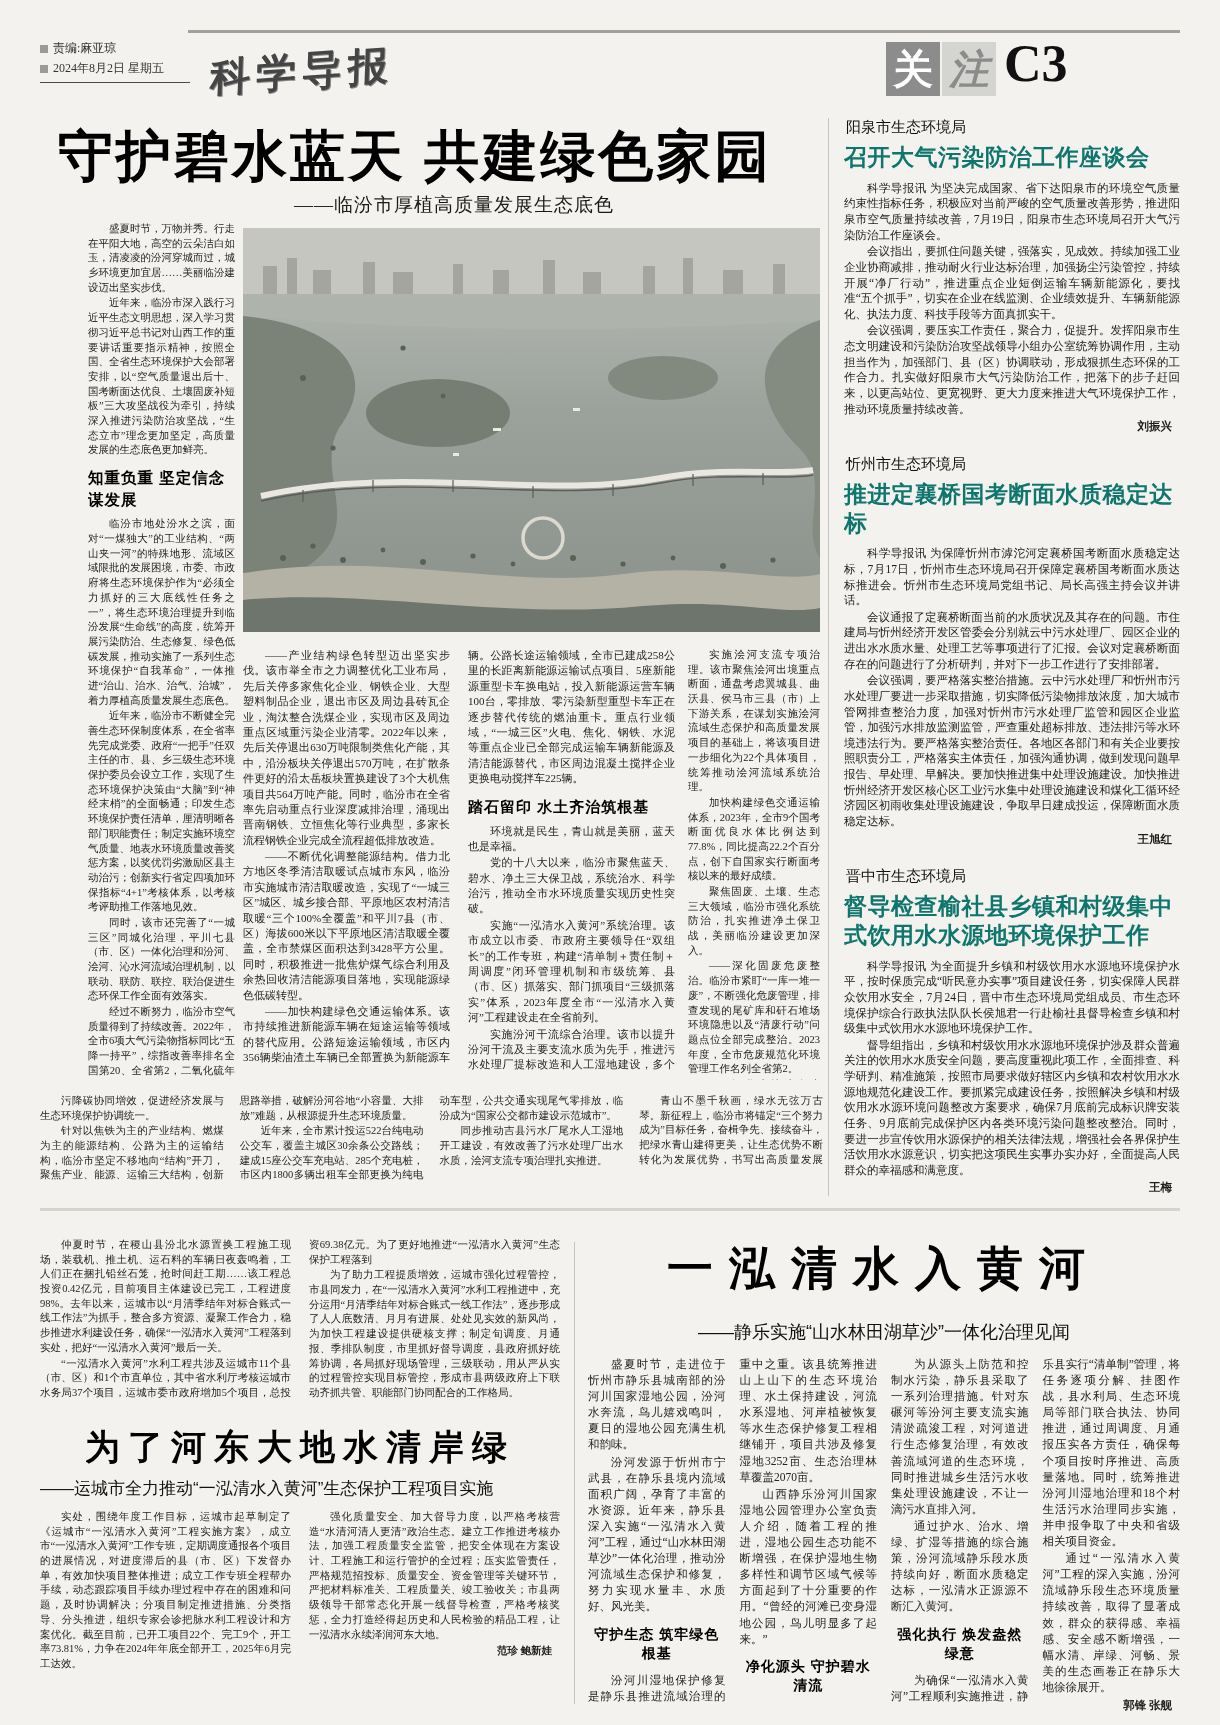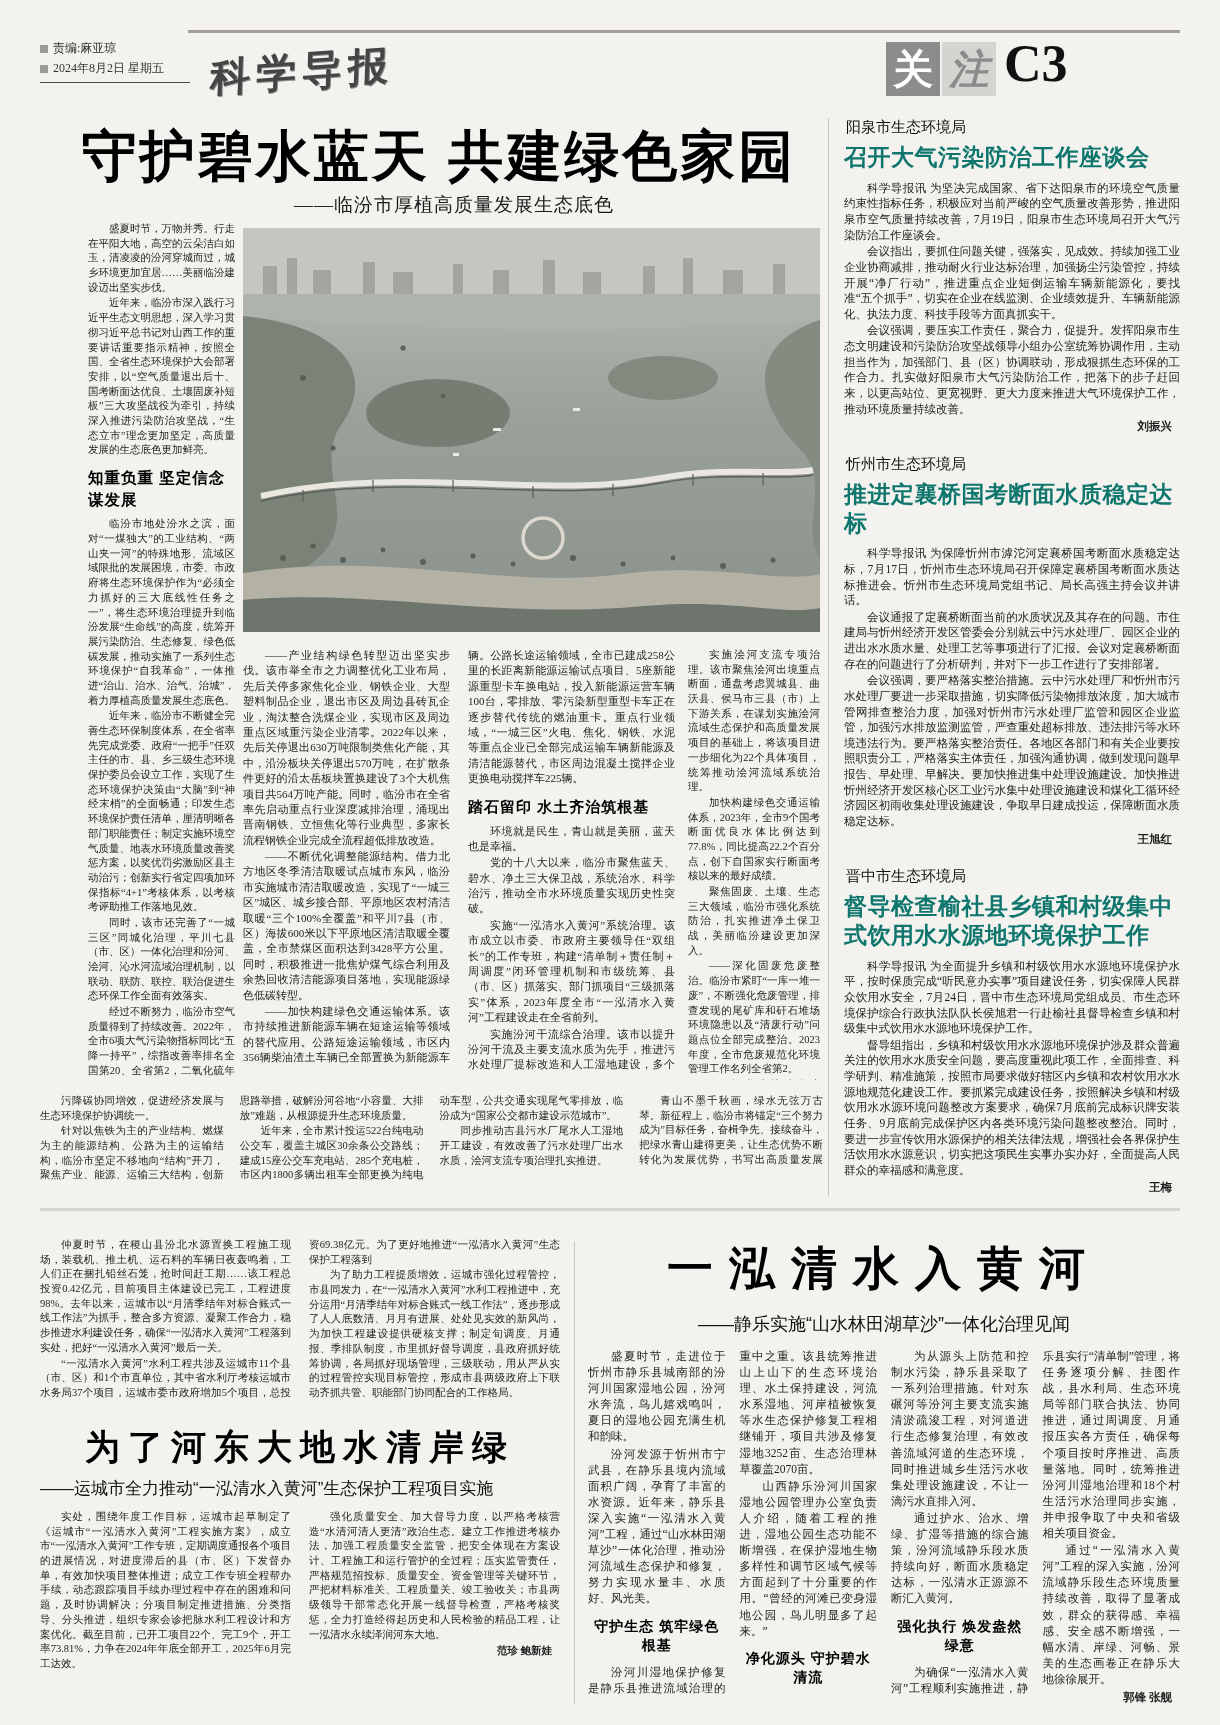--- a/index.html
+++ b/index.html
@@ -15,21 +15,21 @@
   .sq{display:inline-block;width:8px;height:8px;background:#9a9a96;margin-right:5px;vertical-align:-1px}
   .masthead{font-size:40px;font-weight:bold;color:#454545;transform:rotate(-4deg) skewX(-6deg);
             letter-spacing:6px;font-family:"Liberation Serif",serif;text-shadow:1px 1px 0 #888}
   .sec-block{width:54px;height:54px;display:flex;align-items:center;justify-content:center;
              font-size:40px;font-weight:bold;font-family:"Liberation Sans",sans-serif}
   .sec-guan{background:#8c8c8c;color:#fff}
   .sec-zhu{background:#d4d4d1;color:#8b8b8b;font-style:italic;font-family:"Liberation Serif",serif}
   .pageno{font-size:52px;font-weight:bold;font-family:"Liberation Serif",serif;color:#111}
   
   .main-hl{font-family:"Liberation Sans",sans-serif;font-weight:900;font-size:55px;letter-spacing:3px;
-           text-align:center;color:#000;white-space:nowrap}
+           text-align:left;color:#000;white-space:nowrap}
   .main-sub{font-size:19px;text-align:center;letter-spacing:1px;color:#1a1a1a}
   .incol-h{font-family:"Liberation Sans",sans-serif;font-weight:bold;font-size:15.5px;letter-spacing:1px;
            margin:9px 0 7px 0;text-indent:0;color:#000}
   .cols2{column-count:2;column-gap:18px}
   .cols4{column-count:4;column-gap:16px}
   .byline{text-align:right;font-weight:bold;padding-right:8px;margin-top:2px;text-indent:0}
   .vrule{background:#c7c4be;width:1px}
   .hrule{background:#d6d4ce;height:3px}
   
   .kicker{font-size:15px;color:#111;margin:0 0 6px 2px}
@@ -247,21 +247,21 @@
     <div>
         <p class="para">实处，围绕年度工作目标，运城市起草制定了《运城市“一泓清水入黄河”工程实施方案》，成立市“一泓清水入黄河”工作专班，定期调度通报各个项目的进展情况，对进度滞后的县（市、区）下发督办单，有效加快项目整体推进；成立工作专班全程帮办手续，动态跟踪项目手续办理过程中存在的困难和问题，及时协调解决；分项目制定推进措施、分类指导、分头推进，组织专家会诊把脉水利工程设计和方案优化。截至目前，已开工项目22个、完工9个，开工率73.81%，力争在2024年年底全部开工，2025年6月完工达效。</p>
         <p class="para">强化质量安全、加大督导力度，以严格考核营造“水清河清人更清”政治生态。建立工作推进考核办法，加强工程质量安全监管，把安全体现在方案设计、工程施工和运行管护的全过程；压实监管责任，严格规范招投标、质量安全、资金管理等关键环节，严把材料标准关、工程质量关、竣工验收关；市县两级领导干部常态化开展一线督导检查，严格考核奖惩，全力打造经得起历史和人民检验的精品工程，让一泓清水永续泽润河东大地。</p>
       </div>
     <p class="para byline">范珍  鲍新娃</p>
   </div>
 </div>
 
 <div class="abs" style="left:588px;top:1238px;width:592px;height:470px">
   <div class="br-hl">一泓清水入黄河</div>
-  <div class="br-sub" style="margin-top:12px">——静乐实施“山水林田湖草沙”一体化治理见闻</div>
+  <div class="br-sub" style="margin-top:20px">——静乐实施“山水林田湖草沙”一体化治理见闻</div>
   <div class="body-text clip cols4" style="height:360px;margin-top:12px;font-size:11.5px;column-gap:14px">
     <div>
         <p class="para">盛夏时节，走进位于忻州市静乐县城南部的汾河川国家湿地公园，汾河水奔流，鸟儿嬉戏鸣叫，夏日的湿地公园充满生机和韵味。</p>
         <p class="para">汾河发源于忻州市宁武县，在静乐县境内流域面积广阔，孕育了丰富的水资源。近年来，静乐县深入实施“一泓清水入黄河”工程，通过“山水林田湖草沙”一体化治理，推动汾河流域生态保护和修复，努力实现水量丰、水质好、风光美。</p>
       </div>
     <h4 class="flow-h">守护生态  筑牢绿色根基</h4>
     <div>
         <p class="para">汾河川湿地保护修复是静乐县推进流域治理的重中之重。该县统筹推进山上山下的生态环境治理、水土保持建设，河流水系湿地、河岸植被恢复等水生态保护修复工程相继铺开，项目共涉及修复湿地3252亩、生态治理林草覆盖2070亩。</p>
         <p class="para">山西静乐汾河川国家湿地公园管理办公室负责人介绍，随着工程的推进，湿地公园生态功能不断增强，在保护湿地生物多样性和调节区域气候等方面起到了十分重要的作用。“曾经的河滩已变身湿地公园，鸟儿明显多了起来。”</p>
       </div>

